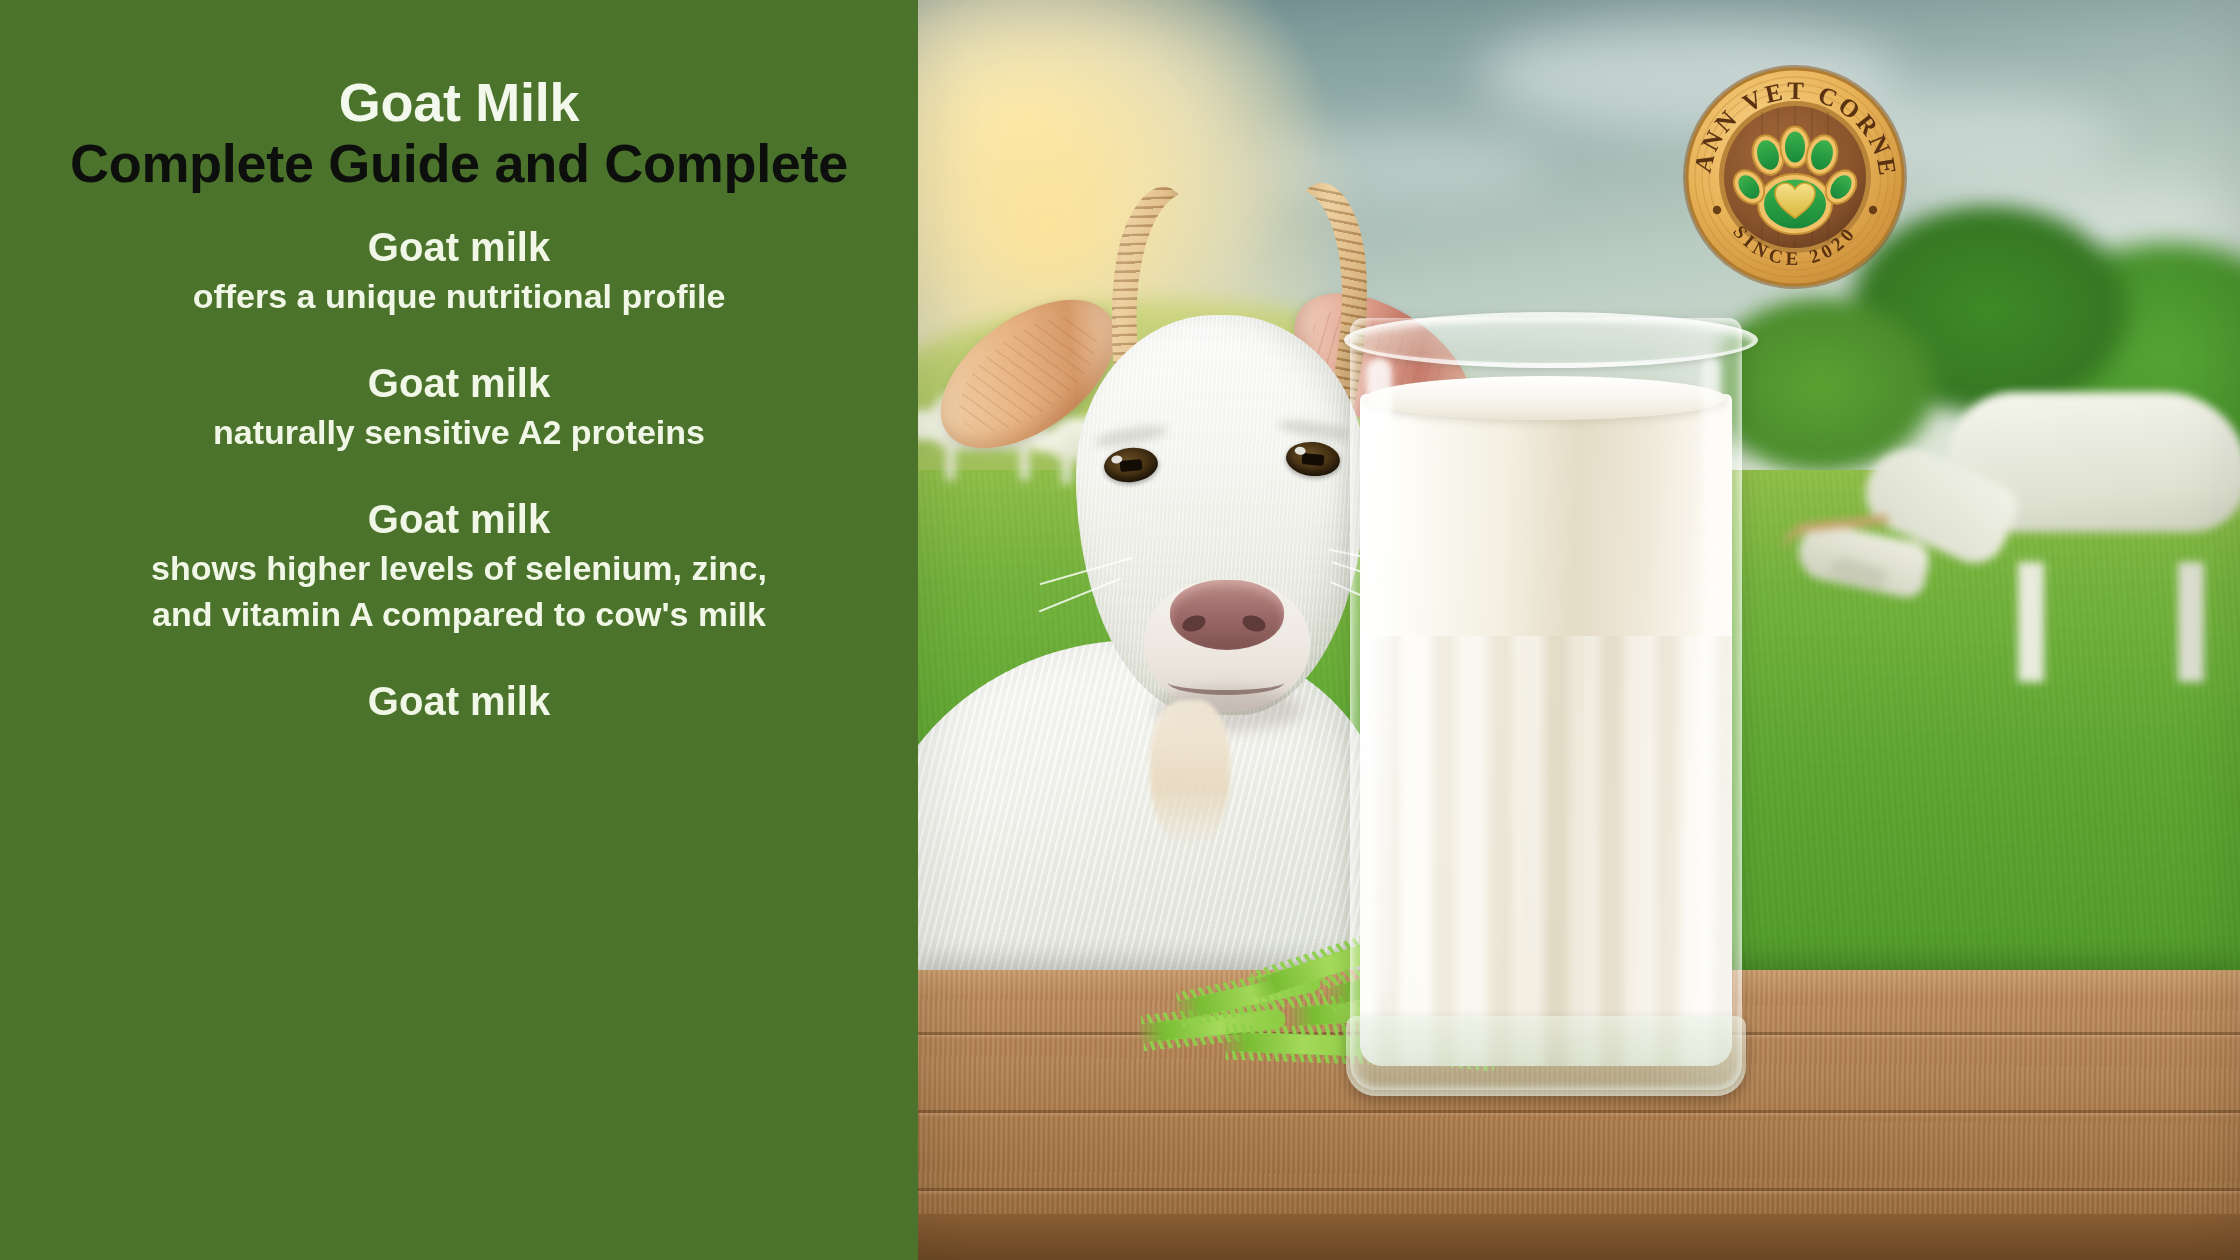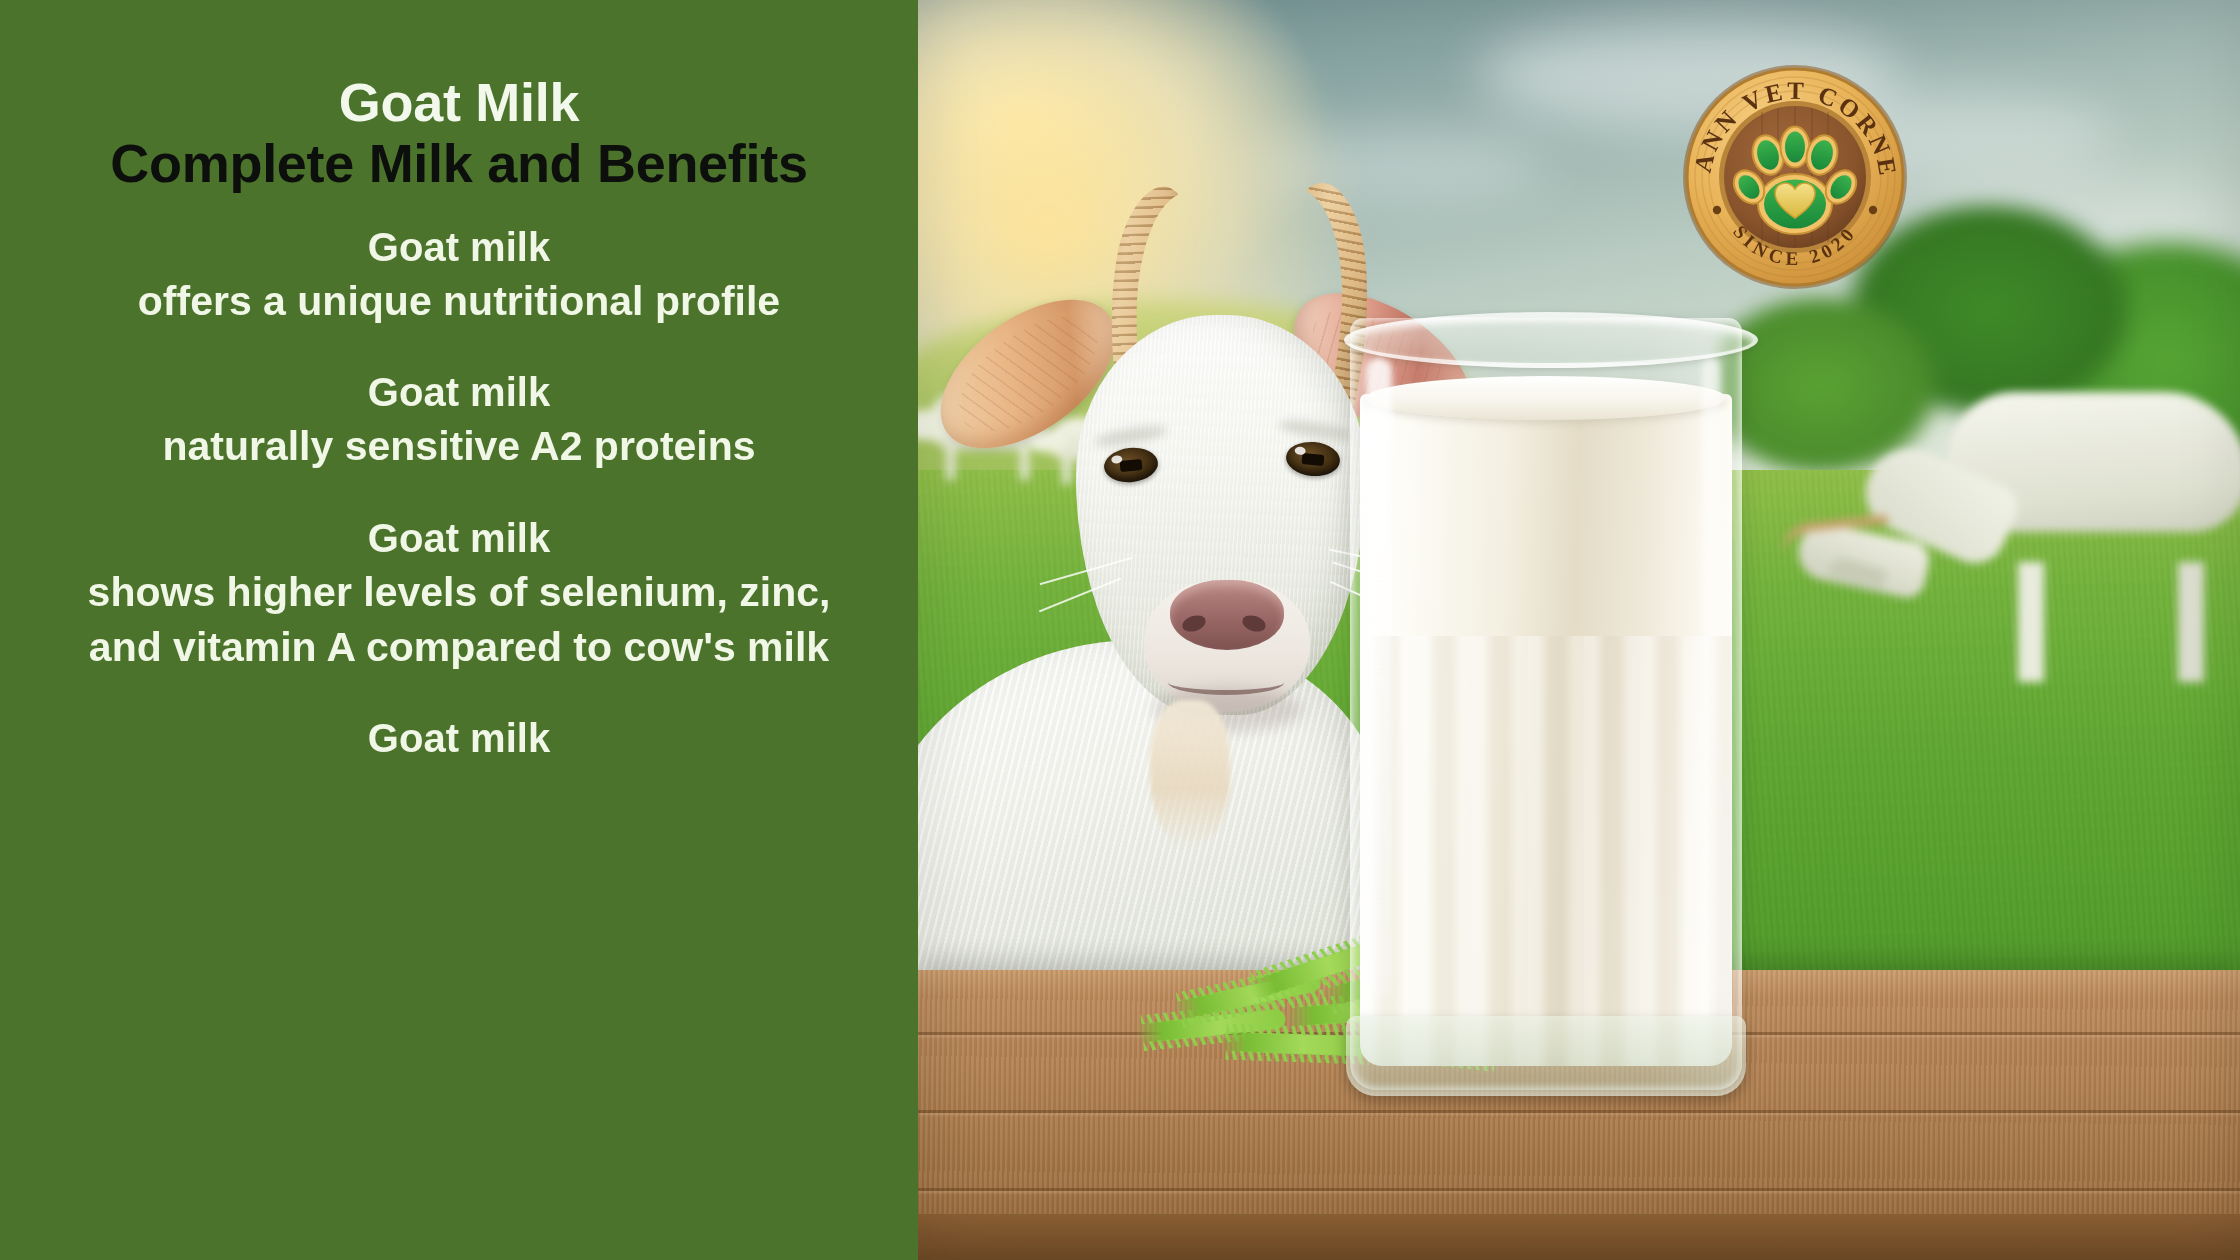--- a/index.html
+++ b/index.html
@@ -61,21 +61,21 @@
     font-weight: bold;
     margin-bottom: 36px;
   }
   .block-lead {
     display: block;
     font-size: 40px;
     line-height: 1.35;
   }
   .block-body {
     display: block;
-    font-size: 41px;
+    font-size: 34px;
     line-height: 1.35;
     padding: 0 8px;
   }
 
   
   .photo {
     position: absolute;
     left: 918px; top: 0;
     width: 1322px;
     height: 1260px;
@@ -744,21 +744,21 @@
         </g>
         <path d="M 119 160 C 104 150 99 142 99 135 C 99 129 104 125 109 125 C 113 125 117 128 119 131 C 121 128 125 125 129 125 C 134 125 139 129 139 135 C 139 142 134 150 119 160 Z" fill="url(#heartG)" stroke="#c9a12f" stroke-width="1.6"></path>
       </g>
     </svg>
   </div>
 
   <div class="text-panel">
 
     <div class="headline">
       <span class="headline-line1">Goat Milk</span>
-      <span class="headline-line2">Complete Milk and Benefits</span>
+      <span class="headline-line2">Complete Guide and Complete</span>
     </div>
 
     <div class="blocks">
 
       <div class="block">
         <span class="block-lead">Goat milk</span>
         <span class="block-body">offers a unique nutritional profile</span>
       </div>
 
       <div class="block">

